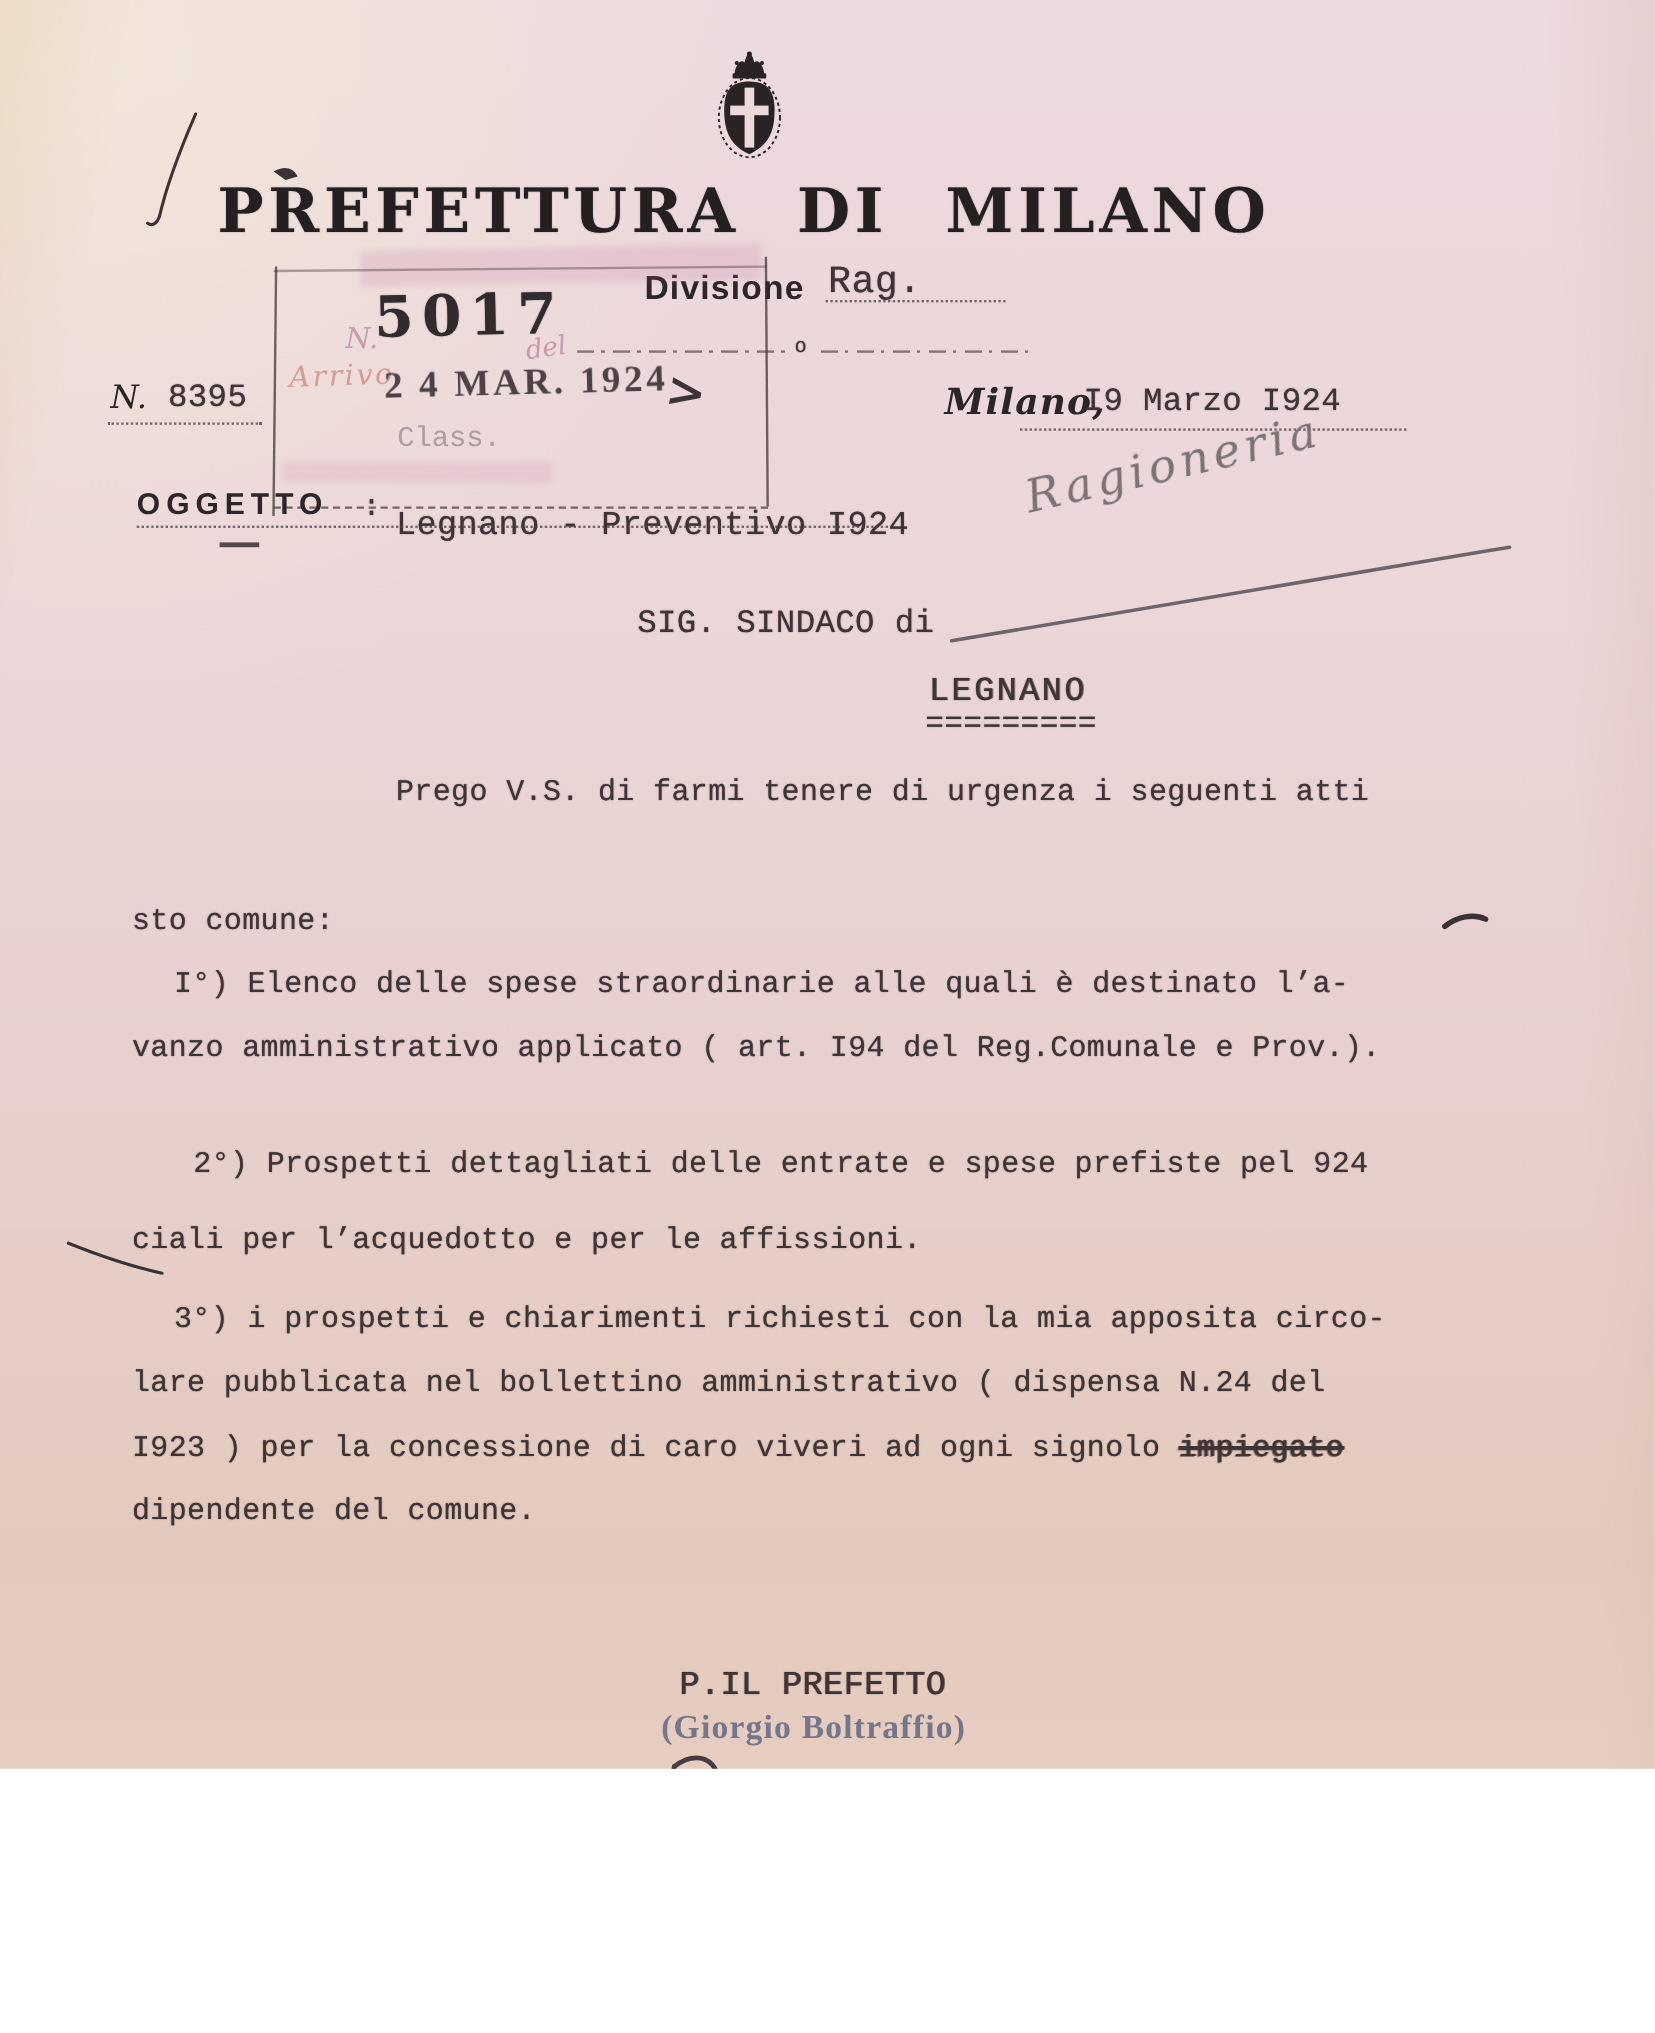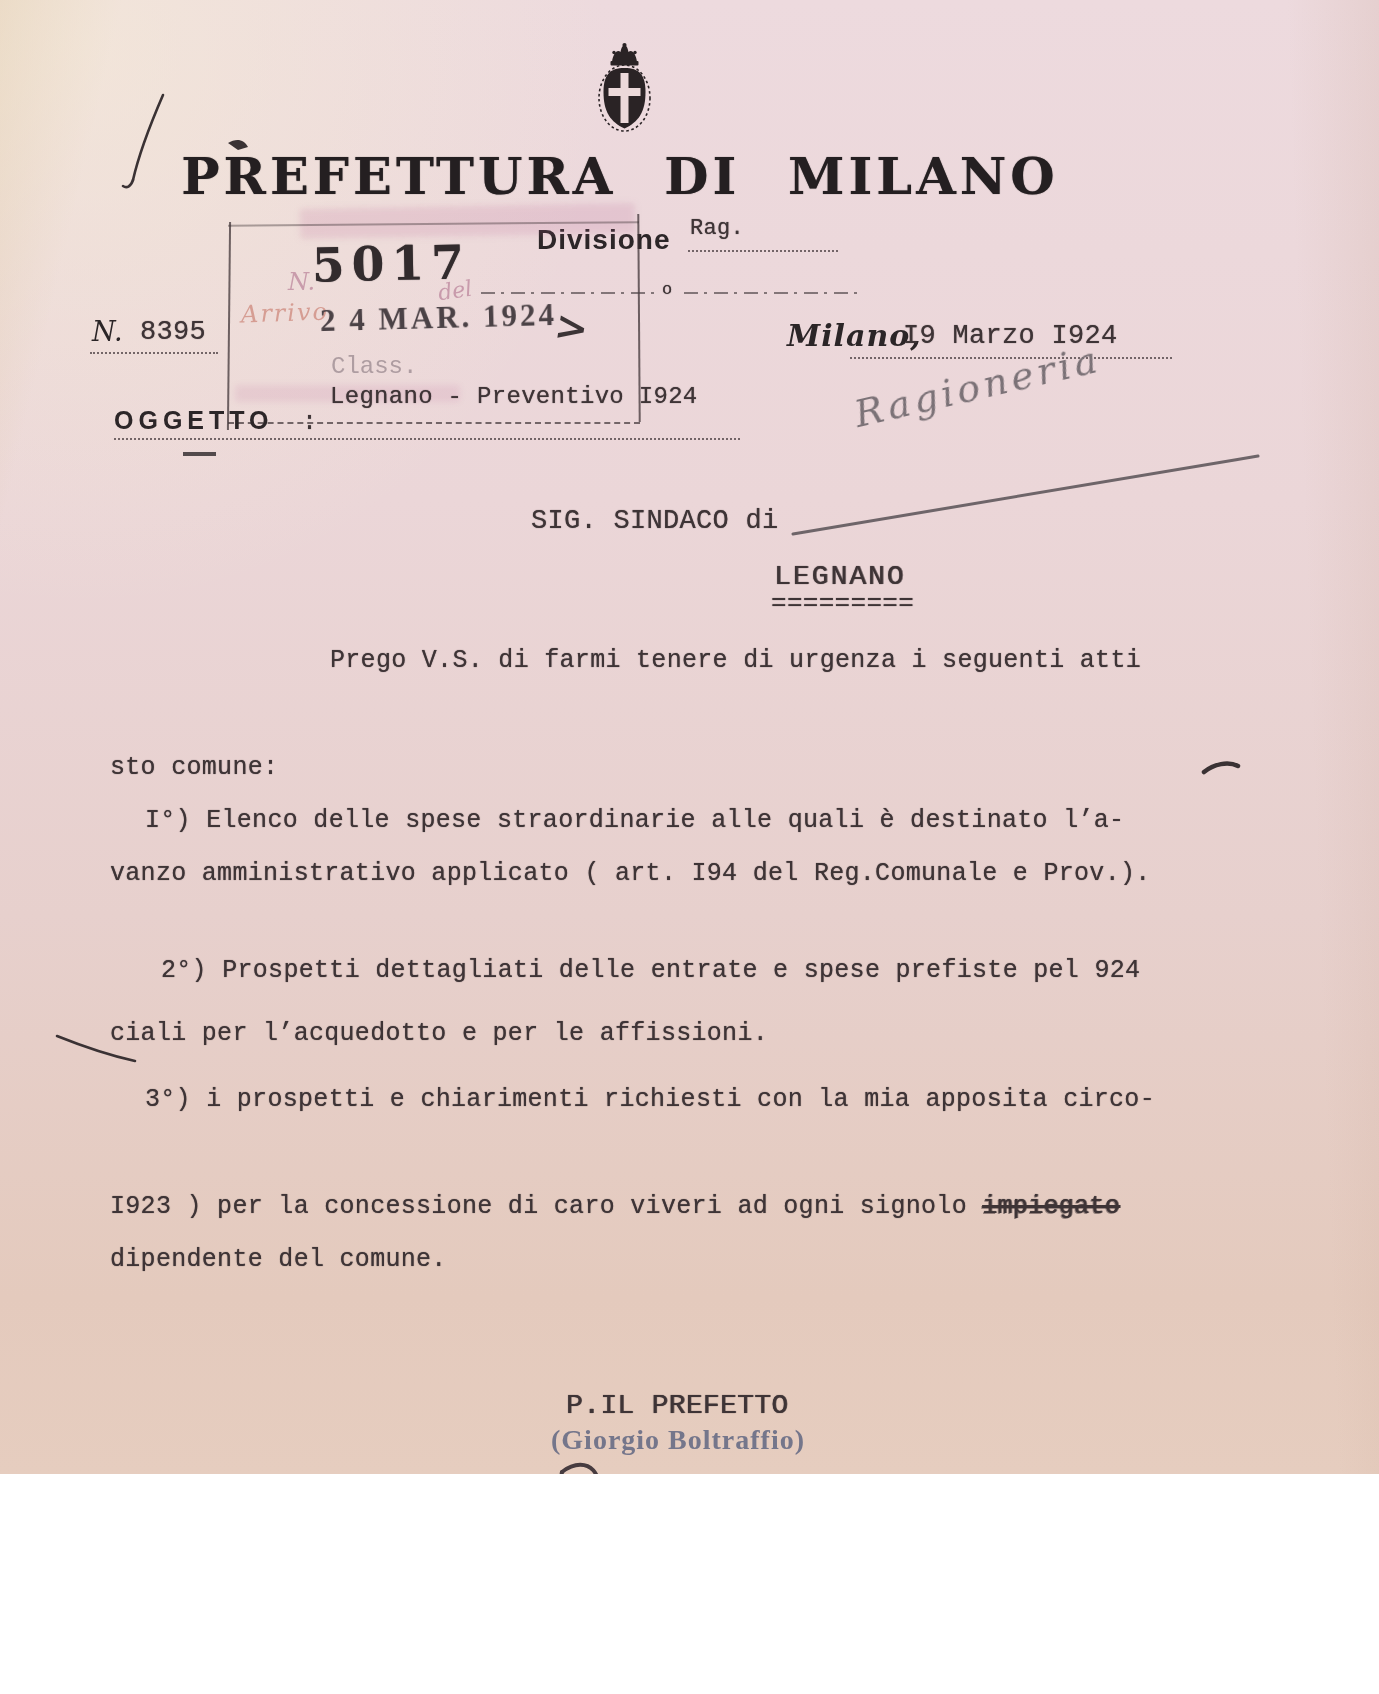--- a/index.html
+++ b/index.html
@@ -22,21 +22,21 @@
     letter-spacing:0.3px;
   }
   .title{
     position:absolute;left:0;top:146px;width:1240px;text-align:center;
     font-family:"DejaVu Serif","Liberation Serif",serif;font-weight:bold;
     font-size:51px;letter-spacing:4px;word-spacing:26px;color:#241f21;
     text-shadow:0 0 1px rgba(36,31,33,0.7);
   }
   .crest{position:absolute;left:591px;top:40px;width:67px;height:92px;}
   .divisione{position:absolute;left:537px;top:224px;font-weight:600;font-size:28px;color:#2c2628;letter-spacing:1px;}
-  .rag{position:absolute;left:690px;top:216px;font-size:22px;text-align:right;}
+  .rag{position:absolute;left:690px;top:216px;font-size:32px;text-align:right;}
   .dotline{position:absolute;height:0;border-bottom:2px dotted rgba(74,62,64,0.75);}
   .dashline{position:absolute;height:2px;opacity:.65;
     background:repeating-linear-gradient(90deg,#4a4043 0 14px,transparent 14px 20px,#4a4043 20px 23px,transparent 23px 30px);}
   .boxline{position:absolute;background:rgba(58,47,50,0.72);}
   .stamp5017{
     position:absolute;left:312px;top:236px;font-family:"DejaVu Serif","Liberation Serif",serif;
     font-weight:bold;font-size:47px;letter-spacing:7px;color:#322b2d;transform:rotate(-1.2deg);
     text-shadow:0 0 1px rgba(50,43,45,0.8);
   }
   .faint-pink{position:absolute;color:rgba(164,92,126,0.5);font-family:"DejaVu Serif",serif;font-style:italic;}
@@ -116,37 +116,38 @@
   <div class="nproto">N.</div>
   <div class="tw nproto-num" style="font-size:27px;">8395</div>
   <div class="dotline" style="left:90px;top:352px;width:128px;"></div>
 
   <div class="milano">Milano,</div>
   <div class="tw" style="left:903px;top:321px;font-size:27px;">I9 Marzo I924</div>
   <div class="dotline" style="left:850px;top:357px;width:322px;"></div>
 
   <div class="oggetto">OGGETTO</div>
   <div class="tw" style="left:302px;top:408px;">:</div>
-  <div class="tw" style="left:330px;top:383px;font-size:24px;">Legnano - Preventivo I924</div>
+  <div class="tw" style="left:330px;top:423px;font-size:28px;">Legnano - Preventivo I924</div>
   <div class="dotline" style="left:114px;top:438px;width:626px;"></div>
   <div class="ogg-dash"></div>
 
   <div class="ragioneria">Ragioneria</div>
 
   <div class="tw" style="left:531px;top:506px;font-size:27px;">SIG. SINDACO di</div>
   <div class="tw" style="left:774px;top:561px;font-size:28px;letter-spacing:2px;text-shadow:0 0 1px rgba(62,52,54,0.9),1px 0 0 rgba(62,52,54,0.6);">LEGNANO</div>
   <div class="tw" style="left:771px;top:588px;font-size:26px;">=========</div>
 
   <div class="tw" style="left:330px;top:646px;">Prego V.S. di farmi tenere di urgenza i seguenti atti</div>
   <div class="tw" style="left:110px;top:753px;">sto comune:</div>
   <div class="tw" style="left:145px;top:806px;">I°) Elenco delle spese straordinarie alle quali è destinato l’a-</div>
   <div class="tw" style="left:110px;top:859px;">vanzo amministrativo applicato ( art. I94 del Reg.Comunale e Prov.).</div>
   <div class="tw" style="left:145px;top:956px;margin-left:16px;">2°) Prospetti dettagliati delle entrate e spese prefiste pel 924</div>
   <div class="tw" style="left:110px;top:1019px;">ciali per l’acquedotto e per le affissioni.</div>
   <div class="tw" style="left:145px;top:1085px;">3°) i prospetti e chiarimenti richiesti con la mia apposita circo-</div>
+  <div class="tw" style="left:110px;top:1138px;">lare pubblicata nel bollettino amministrativo ( dispensa N.24 del</div>
   <div class="tw" style="left:110px;top:1192px;"><span>I923 ) per la concessione di caro viveri ad ogni signolo </span><span class="struck">impiegato</span></div>
   <div class="tw" style="left:110px;top:1245px;">dipendente del comune.</div>
 
   <div class="tw closing-title">P.IL PREFETTO</div>
   <div class="boltraffio">(Giorgio Boltraffio)</div>
 
   <svg class="overlay" style="left:300px;top:1452px;" width="800" height="215" viewBox="0 0 800 215">
     <g fill="none" stroke="#473c40" stroke-width="4" stroke-linecap="round">
       <path d="M262,20 C252,70 248,140 258,205"></path>
       <path d="M262,20 C288,0 310,26 290,48 C280,60 266,56 262,48"></path>

